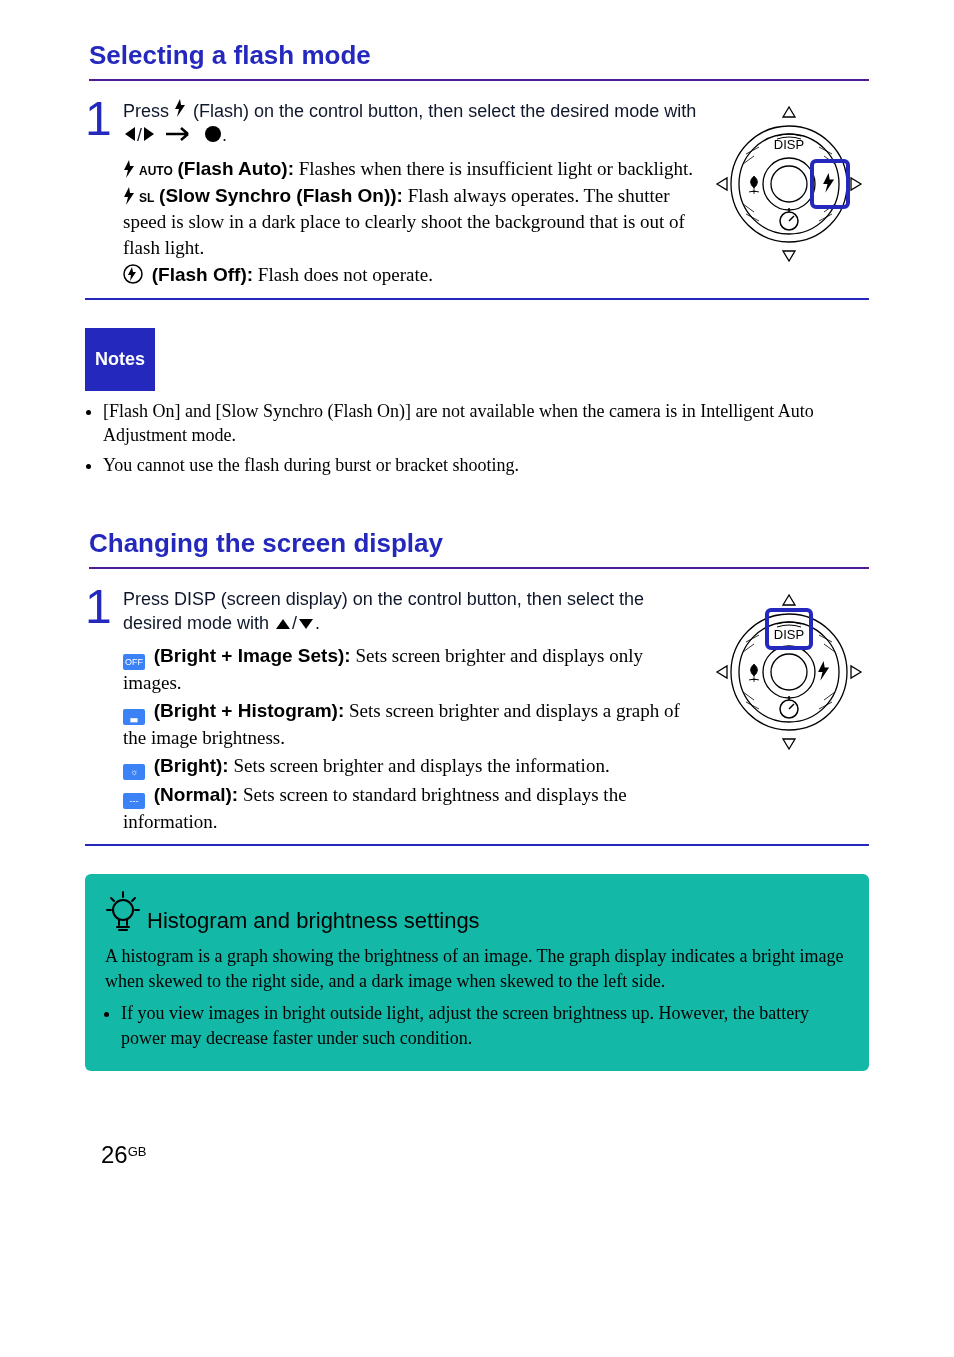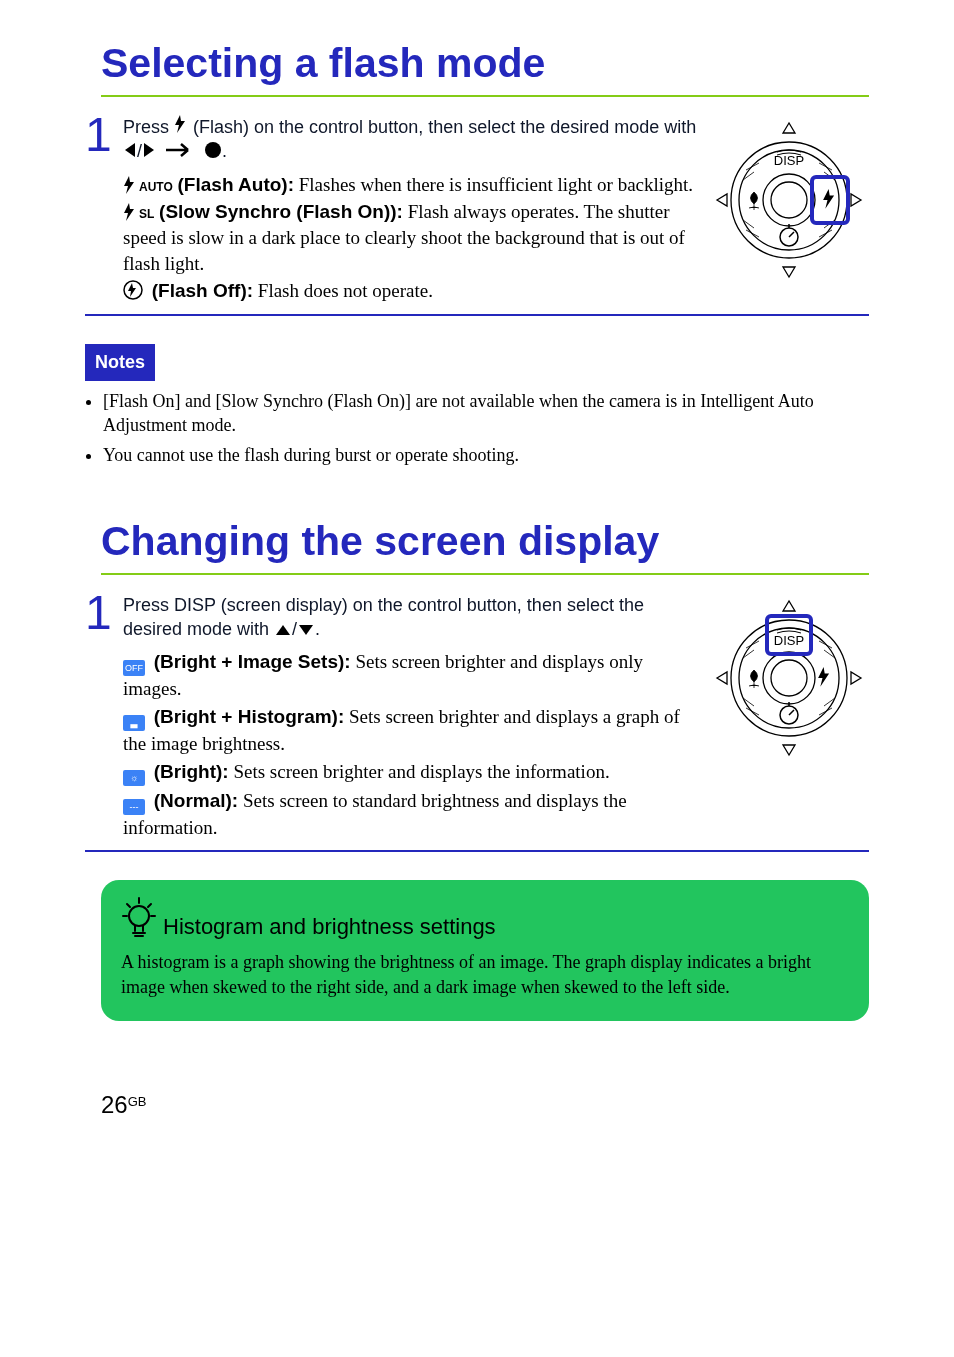--- a/index.html
+++ b/index.html
@@ -8,23 +8,23 @@
     margin: 0;
     padding: 40px 85px 40px 85px;
     width: 954px;
     box-sizing: border-box;
     color: #000;
   }
   h1 {
     font-family: Arial, Helvetica, sans-serif;
     color: #2428bc;
     font-weight: bold;
-    font-size: 41px;
-    margin: 0 0 18px 16px;
-    border-bottom: 2px solid #84cc16;
+    font-size: 26px;
+    margin: 0 0 18px 4px;
+    border-bottom: 2px solid #4c1d95;
     padding-bottom: 8px;
   }
   .step-row {
     display: flex;
     align-items: flex-start;
     border-bottom: 2px solid #2428bc;
     padding-bottom: 8px;
     margin-bottom: 28px;
   }
   .step-num {
@@ -51,32 +51,31 @@
   .mode-line .label { font-family: Arial, Helvetica, sans-serif; font-weight: bold; }
   .mode-line svg, .mode-line .box-ico { vertical-align: -3px; margin-right: 4px; }
 
   .notes-tag {
     display: inline-block;
     background: #2428bc;
     color: #fff;
     font-family: Arial, Helvetica, sans-serif;
     font-weight: bold;
     font-size: 18px;
-    padding: 8px 10px;
+    padding: 21px 10px;
     margin-bottom: 8px;
   }
   ul.notes { margin: 0 0 50px 0; padding-left: 18px; font-size: 18px; }
   ul.notes li { margin-bottom: 6px; line-height: 1.35; }
 
   .tip-box {
-    background: #22c55e;
-    border-radius: 18px;
+    background: #14b8a6;
+    border-radius: 6px;
     padding: 16px 20px 20px 20px;
     margin-top: 28px;
-    margin-left: 16px;
   }
   .tip-title {
     font-family: Arial, Helvetica, sans-serif;
     font-size: 22px;
     margin-bottom: 10px;
     display: flex;
     align-items: flex-end;
   }
   .tip-title svg { margin-right: 6px; }
   .tip-body { font-size: 18px; line-height: 1.4; }
@@ -238,21 +237,21 @@
           <use href="#bolt"></use>
         </g>
     </svg>
   </div>
 </div>
 
 
 <div class="notes-tag">Notes</div>
 <ul class="notes">
   <li>[Flash On] and [Slow Synchro (Flash On)] are not available when the camera is in Intelligent Auto Adjustment mode.</li>
-  <li>You cannot use the flash during burst or operate shooting.</li>
+  <li>You cannot use the flash during burst or bracket shooting.</li>
 </ul>
 
 
 <h1>Changing the screen display</h1>
 
 <div class="step-row">
   <div class="step-num">1</div>
   <div class="step-body">
     <div class="step-instruction">
       <span>Press DISP (screen display) on the control button, then select the desired mode with </span>
@@ -324,20 +323,23 @@
 
 <div class="tip-box">
   <div class="tip-title">
     <svg width="36" height="44">
         <use href="#tip-bulb"></use>
       </svg>
     <span>Histogram and brightness settings</span>
   </div>
   <div class="tip-body">
     <div>A histogram is a graph showing the brightness of an image. The graph display indicates a bright image when skewed to the right side, and a dark image when skewed to the left side.</div>
+    <ul>
+        <li>If you view images in bright outside light, adjust the screen brightness up. However, the battery power may decrease faster under such condition.</li>
+      </ul>
   </div>
 </div>
 
 <div class="page-footer">
   <span class="num">26</span><span class="lang">GB</span>
 </div>
 
 
 
 

